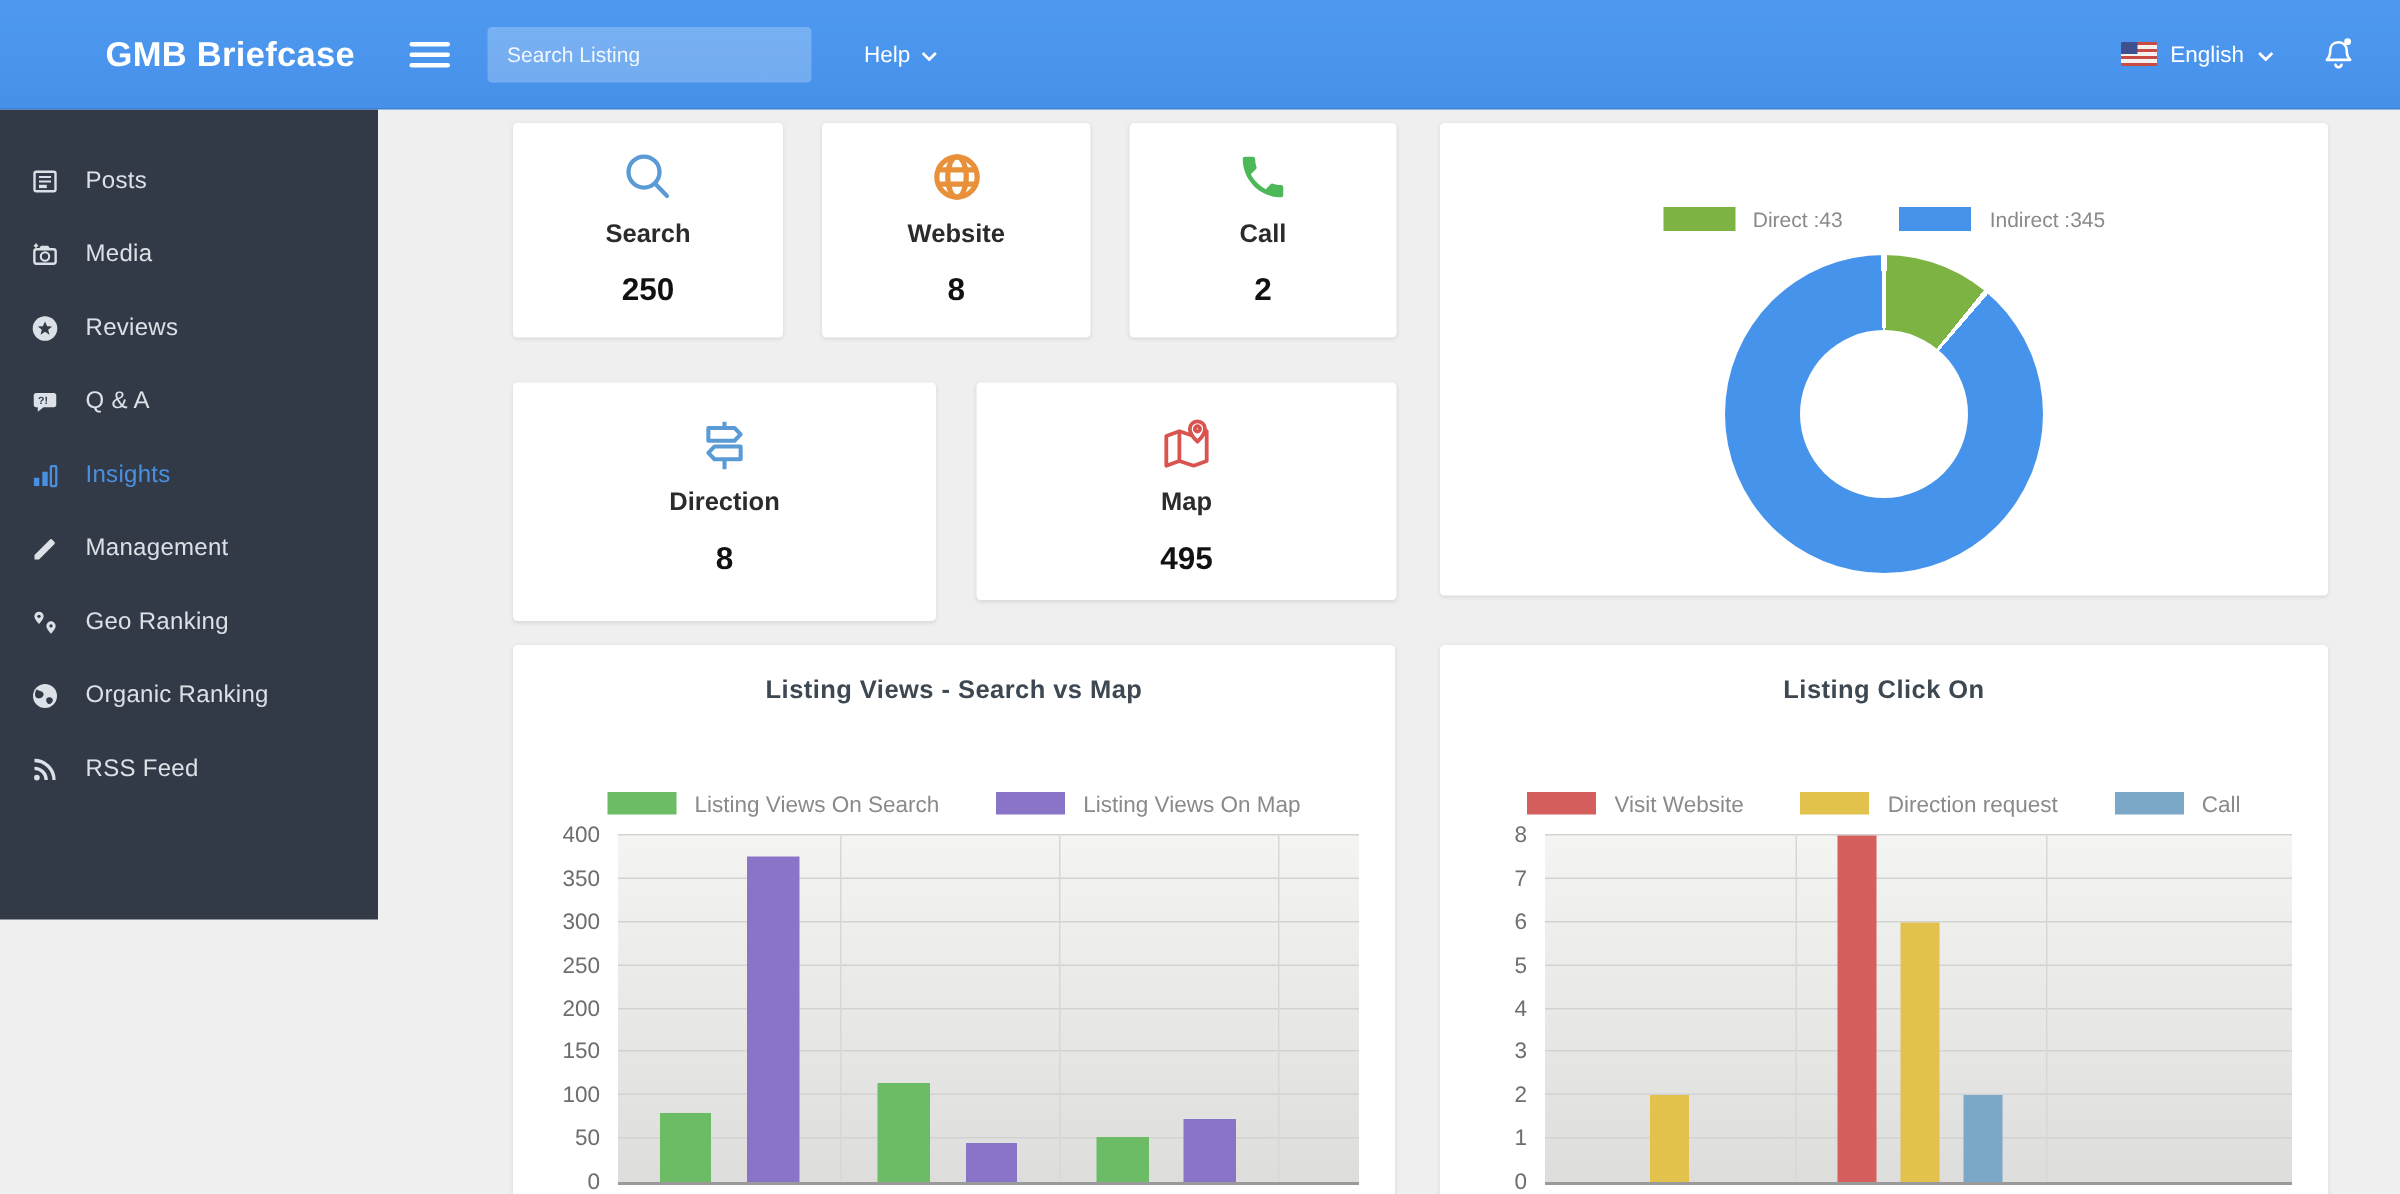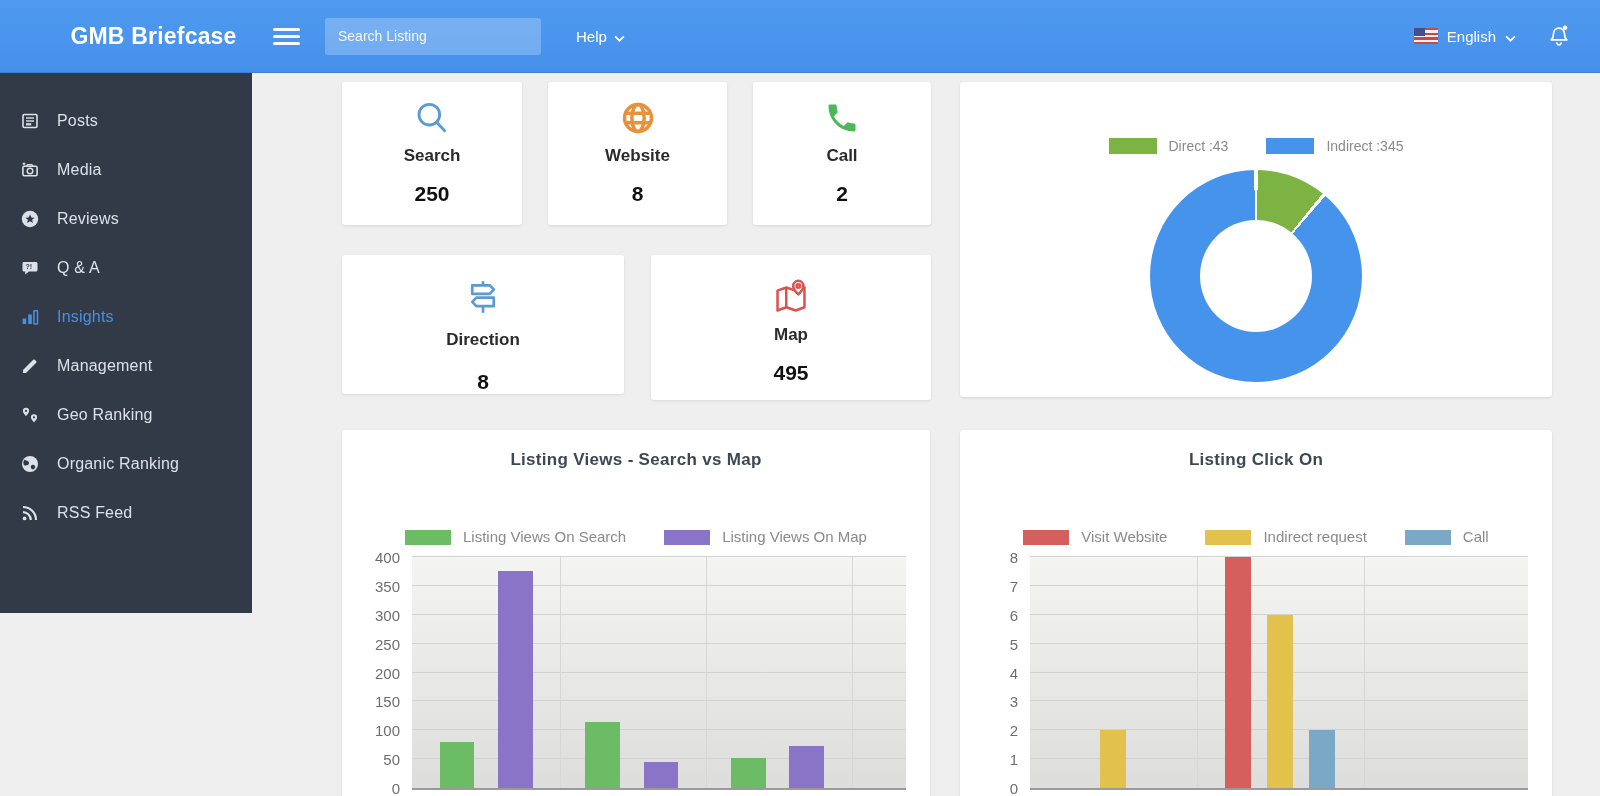--- a/index.html
+++ b/index.html
@@ -31,35 +31,35 @@
   .side-item .icn { width:20px; height:20px; display:flex; margin-right:17px; }
   .side-item .icn svg { width:20px; height:20px; }
   .side-item .lbl { font-size:16px; letter-spacing:.2px; }
   .side-item.active { color:#4a90e2;text-align:right; }
 
   
   .card { position:absolute; background:#fff; border-radius:3px; box-shadow:0 1px 3px rgba(0,0,0,.1); }
   .sc1 { left:342px; top:82px;  width:180px; height:143px; }
   .sc2 { left:548px; top:82px;  width:179px; height:143px; }
   .sc3 { left:753px; top:82px;  width:178px; height:143px; }
-  .sc4 { left:342px; top:255px; width:282px; height:139px;justify-content:space-between; }
+  .sc4 { left:342px; top:255px; width:282px; height:159px; }
   .sc5 { left:651px; top:255px; width:280px; height:145px; }
   .statcard { display:flex; flex-direction:column; align-items:center; padding-top:16px; }
   .statcard .sicon { height:40px; display:flex; align-items:center; }
   .statcard .slabel { margin-top:8px; font-size:17px; font-weight:bold; color:#2b2b2b; }
   .statcard .svalue { margin-top:16px; font-size:21px; font-weight:bold; color:#111; }
 
   .donutcard  { left:960px; top:82px;  width:592px; height:315px; }
   .chartcard1 { left:342px; top:430px; width:588px; height:430px; }
   .chartcard2 { left:960px; top:430px; width:592px; height:430px; }
 
   .ctitle { position:absolute; top:20px; left:0; right:0; text-align:center;
             font-size:17px; font-weight:bold; color:#3d4852; letter-spacing:.3px; }
   .legend { position:absolute; left:0; right:0; display:flex; justify-content:center; align-items:center; gap:38px; }
-  .legend .litem { display:flex; align-items:flex-end; gap:12px; }
+  .legend .litem { display:flex; align-items:flex-start; gap:12px; }
   .legend .swatch { width:46px; height:15px; }
   .legend .ltext { font-size:15px; color:#8a8a8a; }
   .donutcard .legend { top:56px; }
   .donutcard .legend .swatch { width:48px; height:16px; }
   .donutcard .legend .ltext { font-size:14px; }
   .chartcard1 .legend, .chartcard2 .legend { top:98px; }
 
   .donut { position:absolute; top:88px; left:50%; transform:translateX(-50%);
            width:212px; height:212px; border-radius:50%; }
   .donut::after { content:""; position:absolute; left:50px; top:50px; width:112px; height:112px;
@@ -328,21 +328,21 @@
 
   <div class="card chartcard2">
     <div class="ctitle">Listing Click On</div>
     <div class="legend">
         <div class="litem">
           <div class="swatch" style="background: rgb(212, 95, 92);"></div>
           <div class="ltext">Visit Website</div>
         </div>
         <div class="litem">
           <div class="swatch" style="background: rgb(227, 193, 77);"></div>
-          <div class="ltext">Indirect request</div>
+          <div class="ltext">Direction request</div>
         </div>
         <div class="litem">
           <div class="swatch" style="background: rgb(123, 168, 198);"></div>
           <div class="ltext">Call</div>
         </div>
       </div>
     <div class="plot">
         <div class="ytick" style="bottom: 0%;">0</div>
         <div class="hline" style="bottom: 12.5%;"></div>
         <div class="ytick" style="bottom: 12.5%;">1</div>

